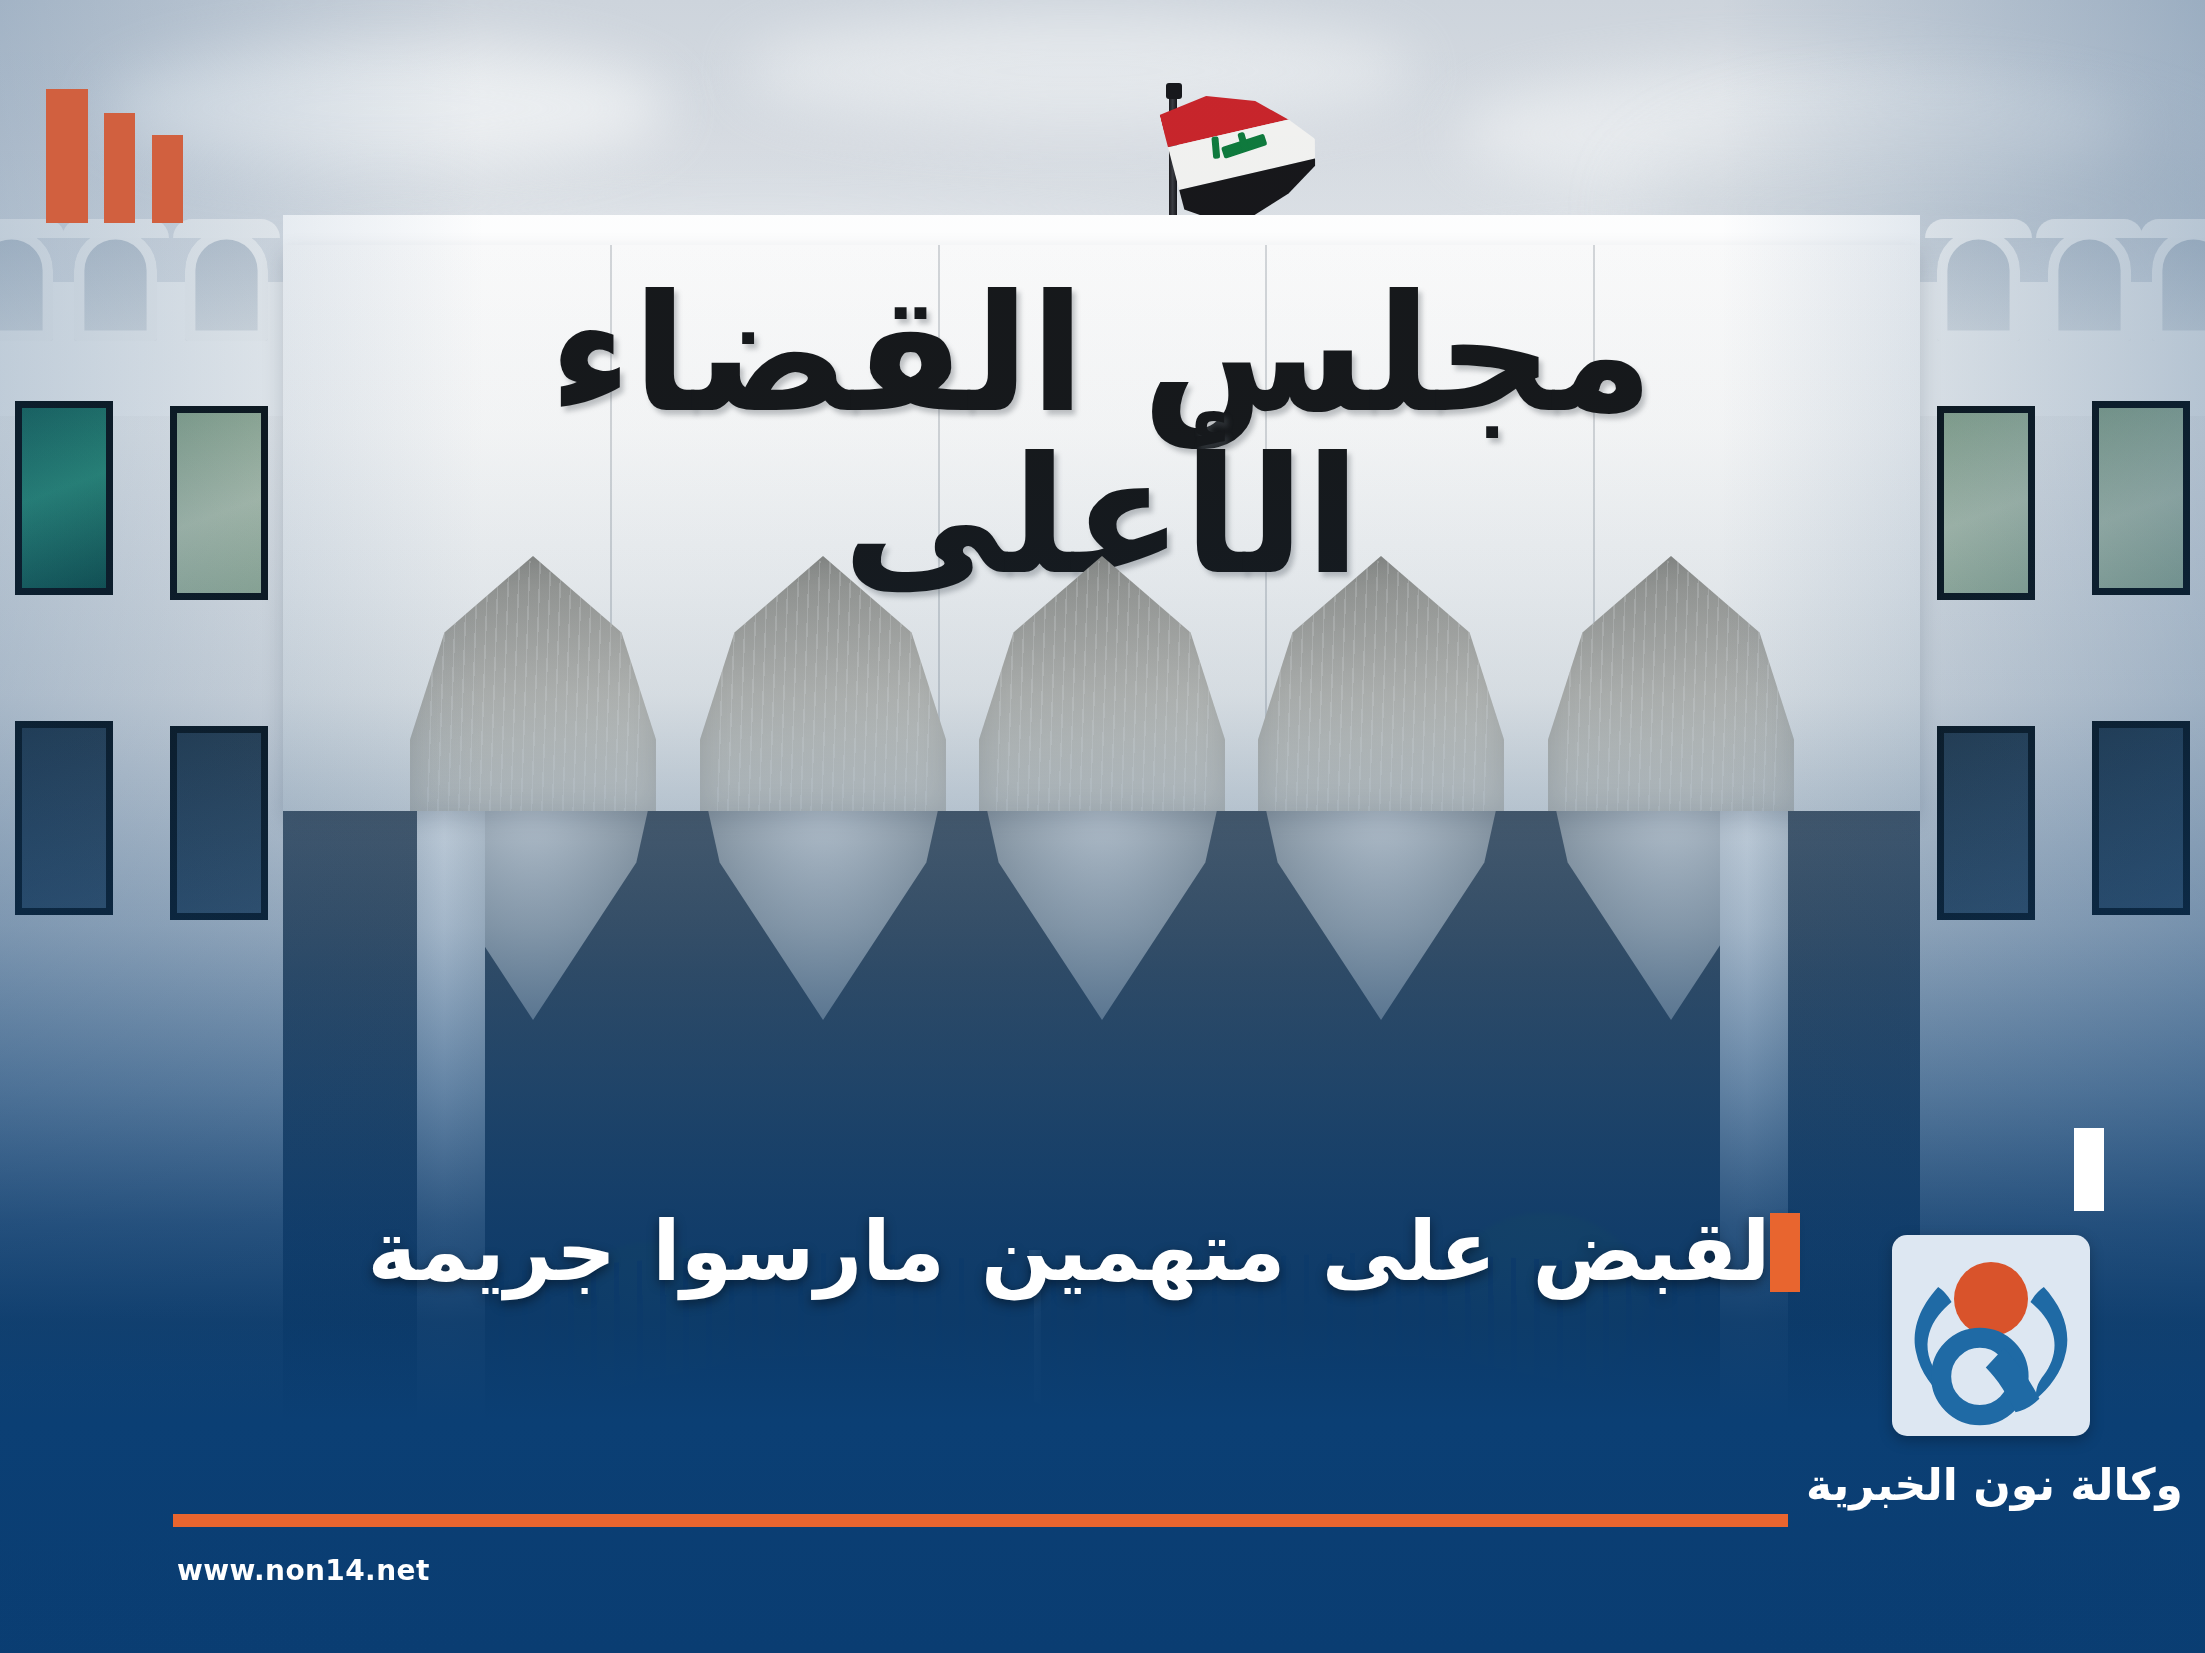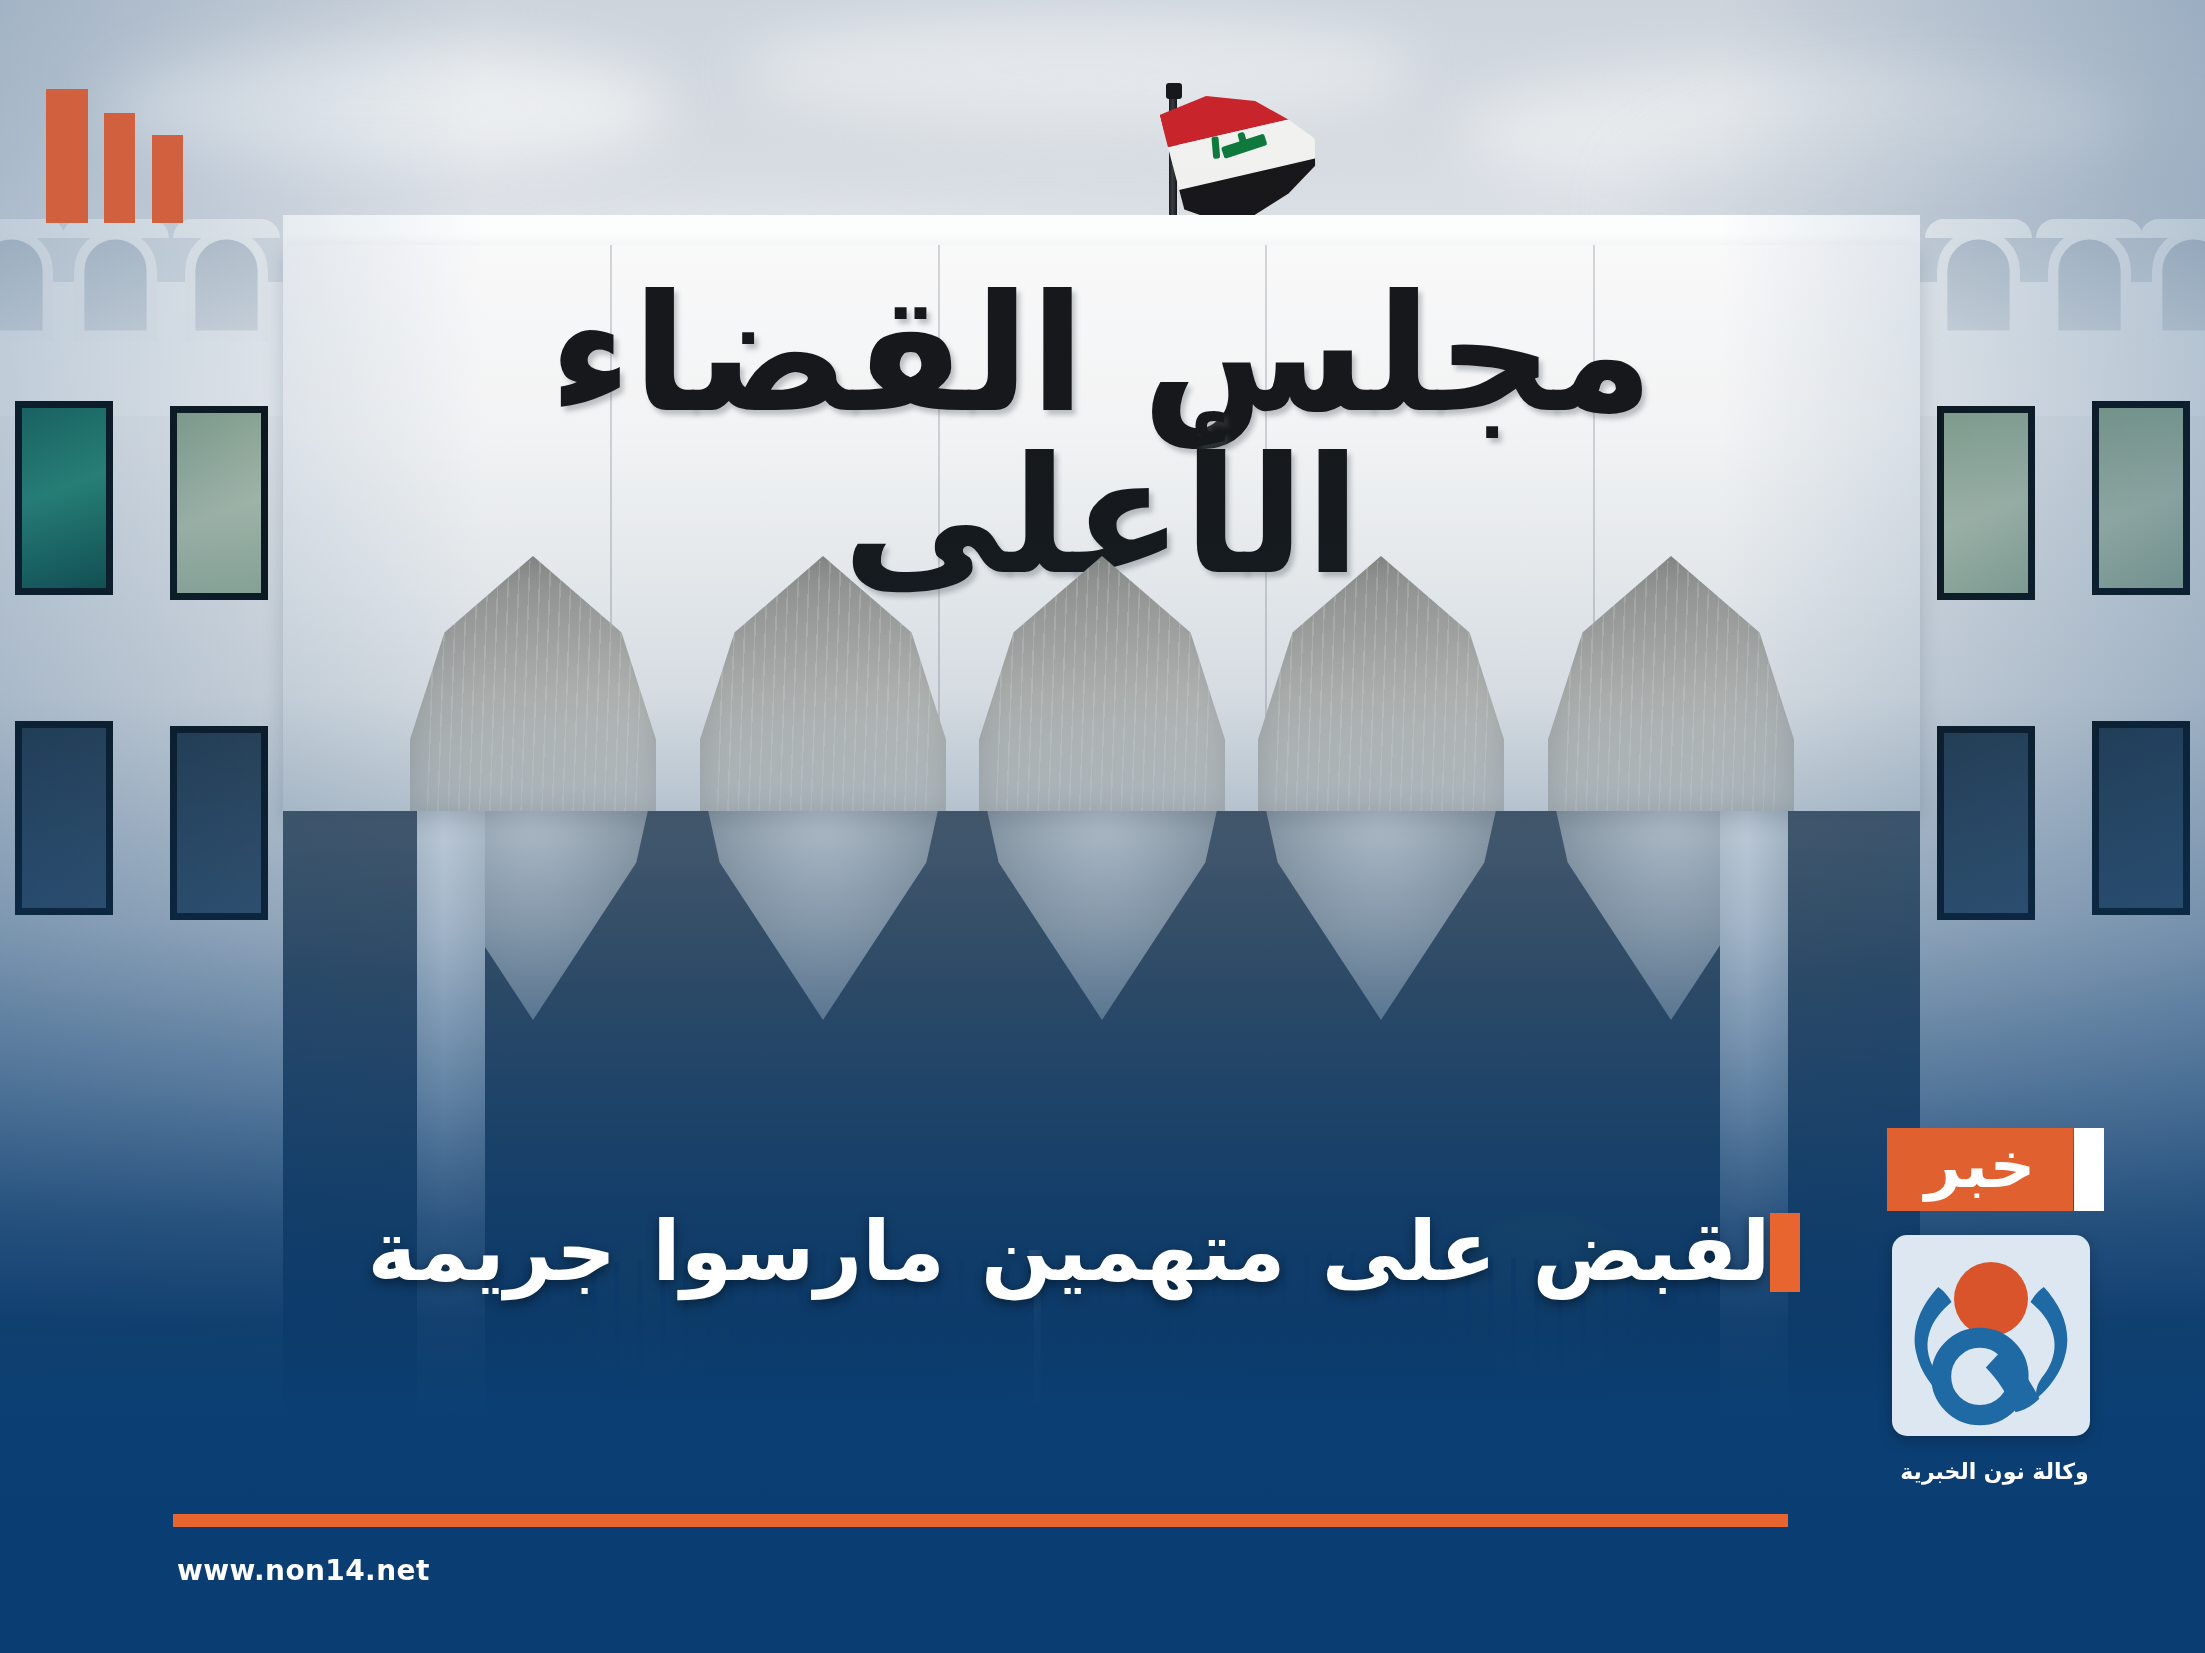--- a/index.html
+++ b/index.html
@@ -171,21 +171,21 @@
   .badge span{color:#fff;font-size:63px;font-weight:700;line-height:1;direction:rtl;
     transform:translateY(-4.5px);}
   .badge-tail{position:absolute;left:2074px;top:1128px;width:30px;height:83px;background:#ffffff;}
 
   .logobox{position:absolute;left:1892px;top:1235px;width:198px;height:201px;
     background:#dde7f2;border-radius:15px;box-shadow:0 4.5px 13.4px rgba(0,0,0,.25);}
   .logo-dot{position:absolute;left:62px;top:27px;width:74px;height:74px;border-radius:50%;
     background:#d9532b;}
 
   .logo-name{position:absolute;left:1786px;top:1459px;width:417px;text-align:center;
-    color:#ffffff;font-size:22px;font-weight:700;direction:rtl;}
+    color:#ffffff;font-size:44px;font-weight:700;direction:rtl;}
 
   
   .rule{position:absolute;left:173px;top:1514px;width:1615px;height:13.4px;background:#e8652f;}
   .url{position:absolute;left:177px;top:1554px;color:#ffffff;font-size:28px;font-weight:700;
     direction:ltr;letter-spacing:0.4px;}
 </style>
 </head>
 <body>
 
 <div class="card">
@@ -311,23 +311,20 @@
     <div class="bar bar1"></div>
     <div class="bar bar2"></div>
     <div class="bar bar3"></div>
   </div>
 
   <div class="headline">
     <span class="ln ln1">القبض على متهمين مارسوا جريمة</span>
   </div>
   <div class="hl-accent"></div>
 
-  <div class="badge">
-    <span>خبر</span>
-  </div>
   <div class="badge-tail"></div>
 
   <div class="logobox">
     <div class="logo-dot"></div>
     <svg width="198" height="201" viewBox="0 0 266 270" style="position:absolute;left:0;top:0;">
 
       <path d="M62 70 C 38 96, 26 126, 32 156 C 38 186, 56 206, 72 220
                C 74 208, 70 198, 62 188 C 50 172, 44 152, 50 132
                C 55 114, 68 100, 80 90 C 74 80, 68 74, 62 70 Z" fill="#1f6aa5"></path>
 

